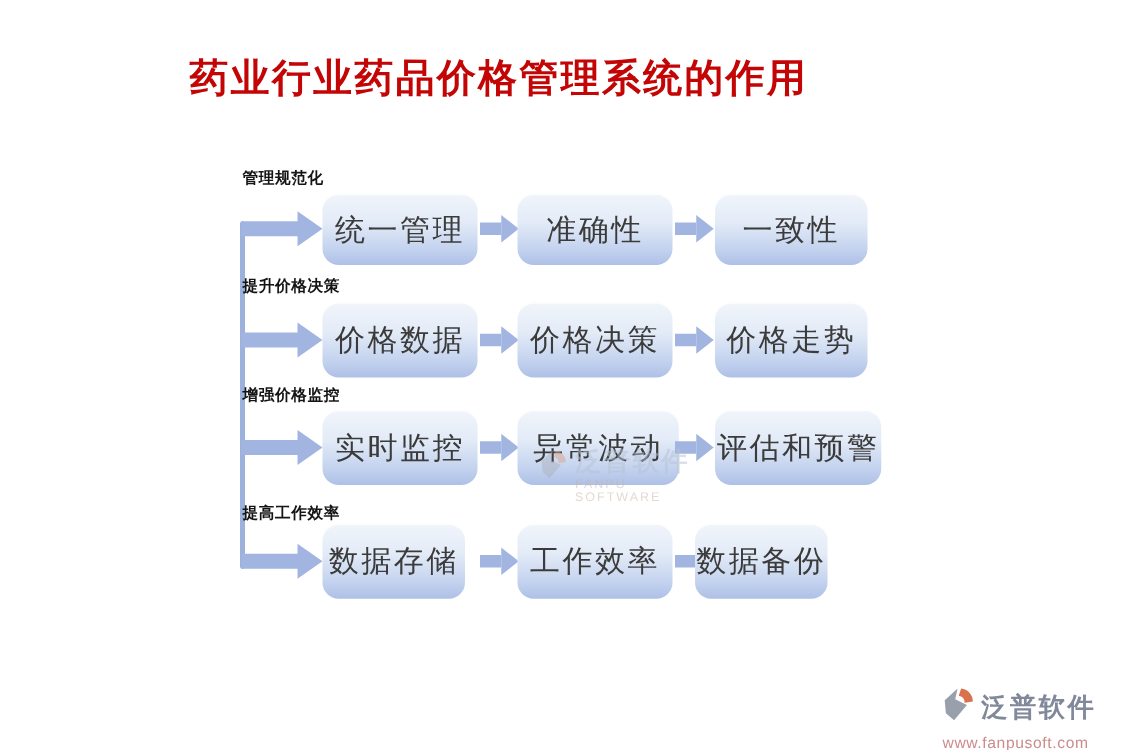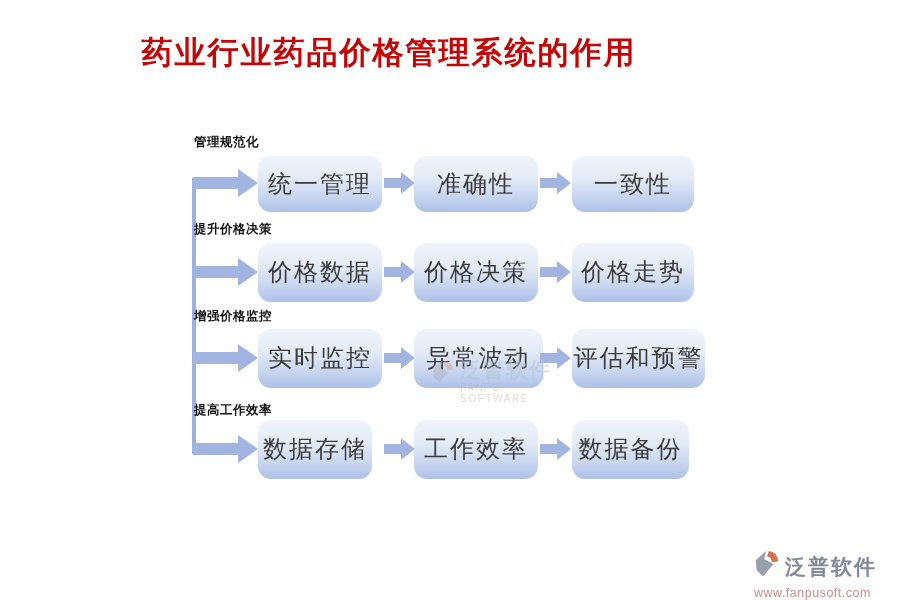--- a/index.html
+++ b/index.html
@@ -2,21 +2,21 @@
 <html><head>
 <meta charset="utf-8">
 <style>
   html,body{margin:0;padding:0;}
   body{
     width:900px;height:600px;position:relative;overflow:hidden;
     background:#ffffff;
     font-family:"Liberation Sans", sans-serif;
   }
   .title{
-    position:absolute;left:0;top:30px;width:774px;margin:2px;
+    position:absolute;left:0;top:30px;width:774px;margin:12px;
     text-align:center;
     font-family:"Liberation Serif", serif;
     font-size:31px;font-weight:700;letter-spacing:2px;
     color:#c30505;
   }
   .diagram{position:absolute;left:0;top:0;width:900px;height:600px;}
   .vline{
     position:absolute;left:192px;top:177px;width:4px;height:278px;
     background:#9db1dd;border-radius:2px;
   }
@@ -114,21 +114,21 @@
 
   <div class="row-label" style="left:194px;top:402px">提高工作效率</div>
   <div class="shaft" style="left:193px;top:443px;width:46px;height:12px"></div>
   <div class="bhead" style="left:238px;top:435px"></div>
   <div class="fbox" style="left:258px;top:419px;width:114px;height:60px">数据存储</div>
   <div class="shaft" style="left:384px;top:444px;width:17px;height:10px"></div>
   <div class="ahead" style="left:401px;top:438px"></div>
   <div class="fbox" style="left:414px;top:419px;width:124px;height:60px">工作效率</div>
   <div class="shaft" style="left:540px;top:444px;width:17px;height:10px"></div>
   <div class="ahead" style="left:557px;top:438px"></div>
-  <div class="fbox" style="left:572px;top:419px;width:117px;height:60px">数据备份</div>
+  <div class="fbox" style="left:556px;top:419px;width:106px;height:60px">数据备份</div>
 
   <div class="watermark">
     <span>
       <svg width="26" height="28" viewBox="0 0 32 34">
         <path fill="#aeb4bf" d="M4 13 L15 3 L13 12 L23 17 L12 30 L5 24 Z"></path>
         <path fill="#dca287" d="M18 3 a11 11 0 0 1 10 11 l-7 1 a5.5 5.5 0 0 0 -5 -6 z"></path>
       </svg>
     </span>
     <span class="wm-textcol">
       <span class="wm-main">泛普软件</span>

